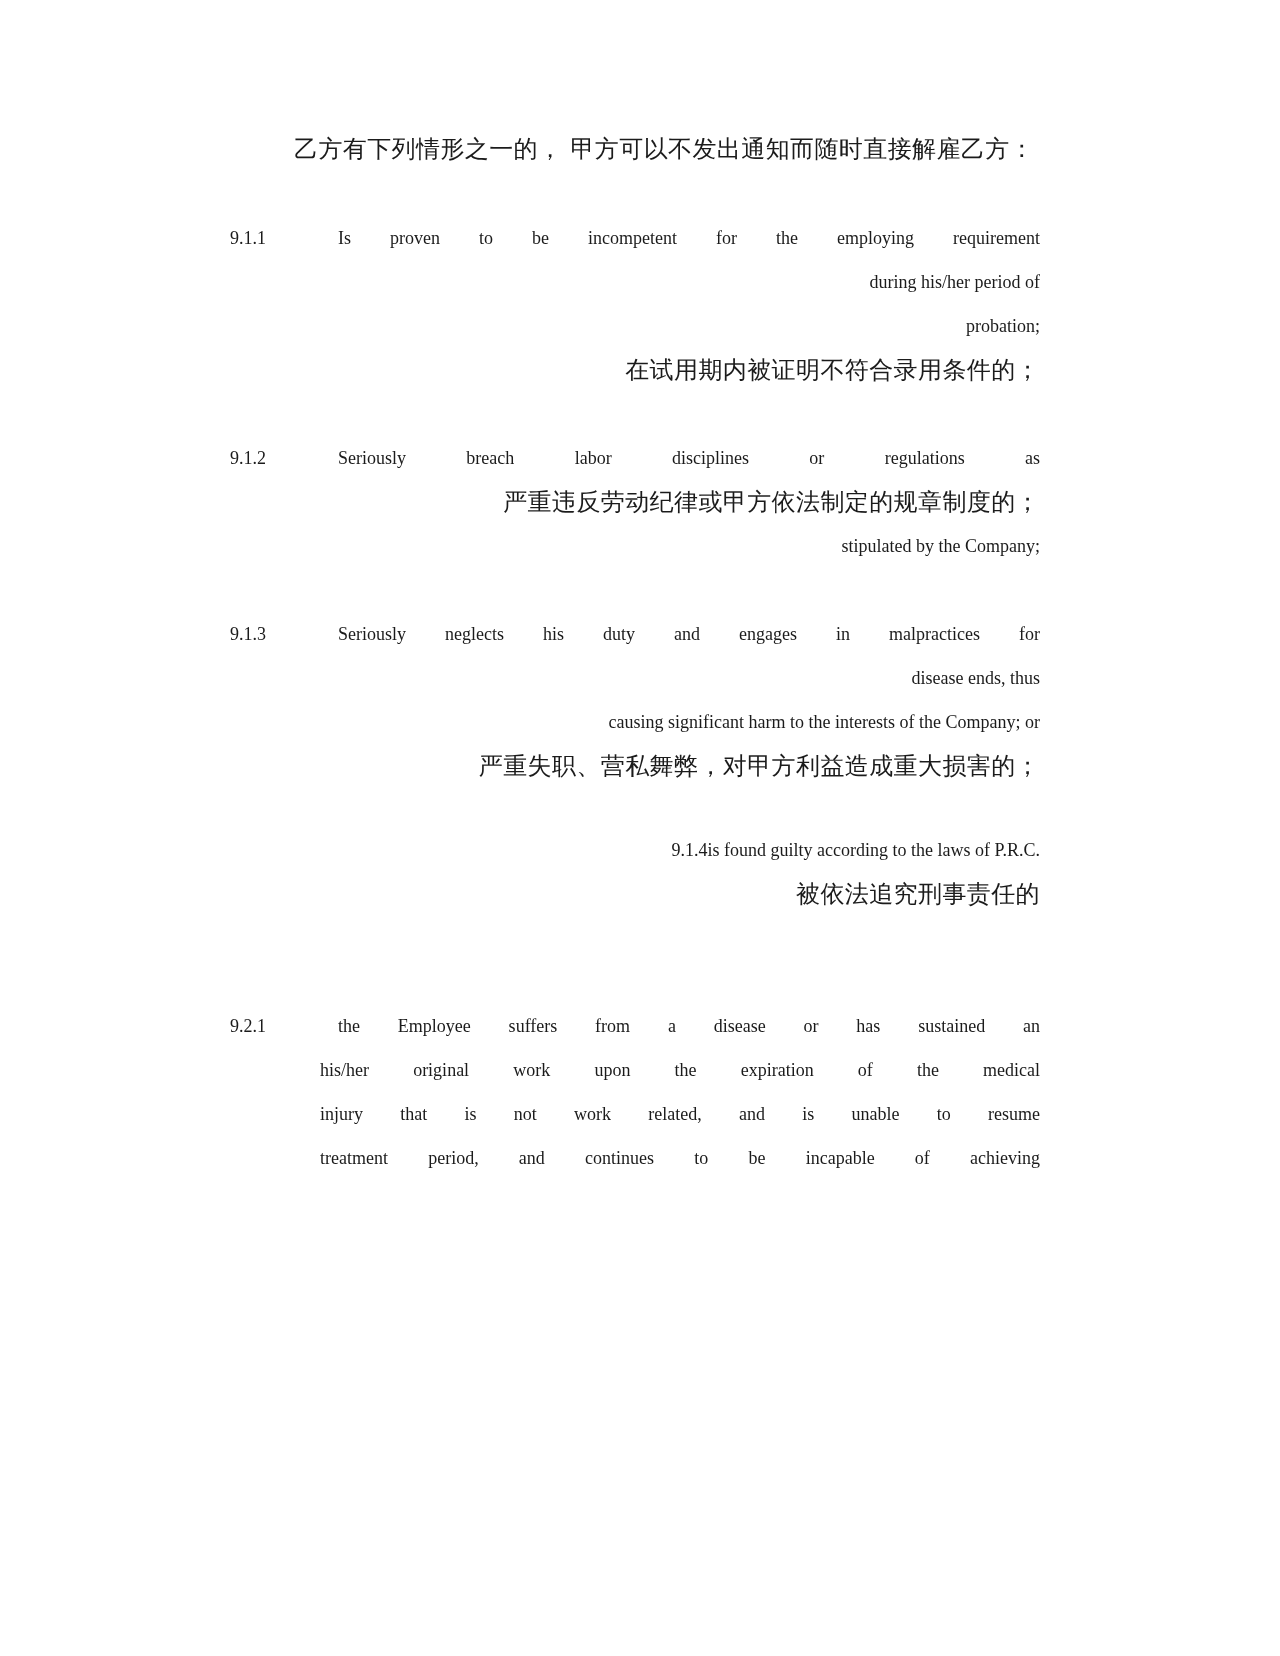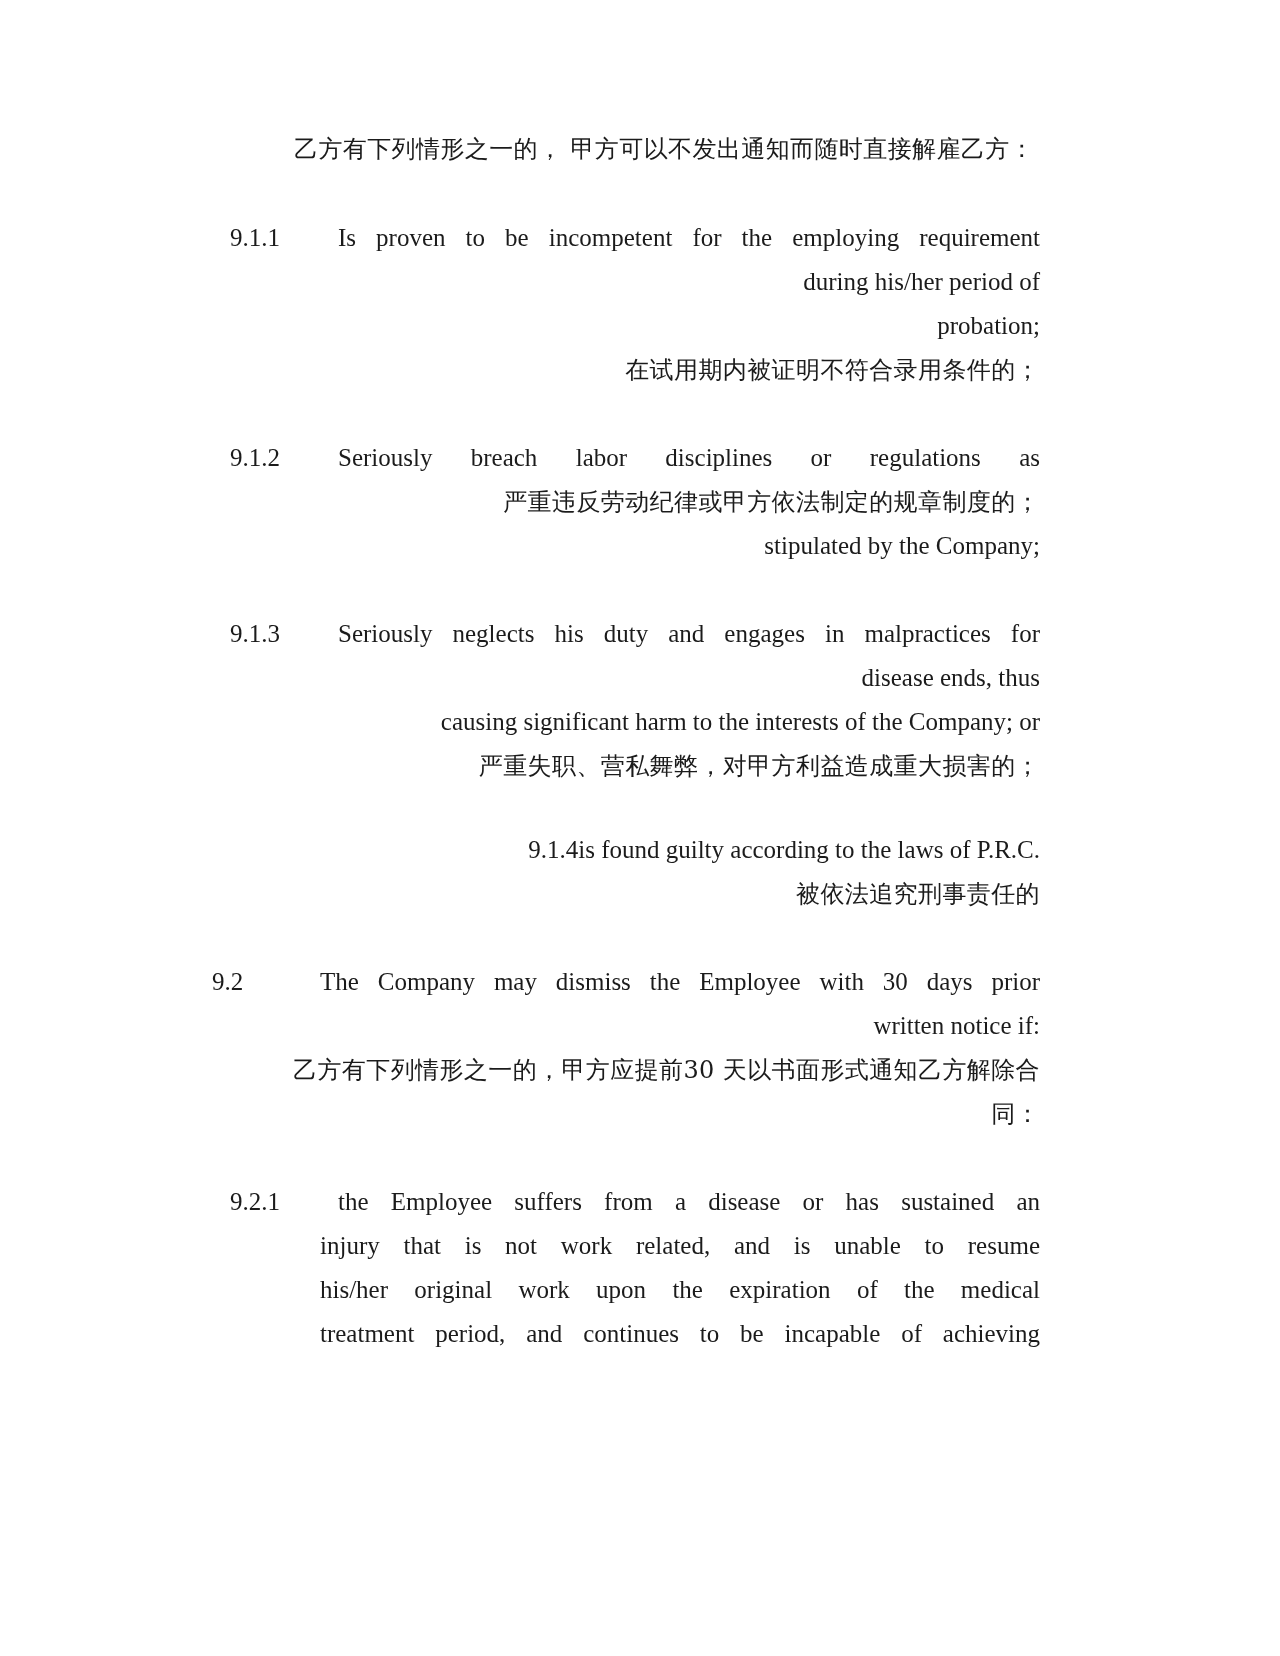--- a/index.html
+++ b/index.html
@@ -26,21 +26,21 @@
   }
   .content {
     position: absolute;
     left: 172px;
     top: 126px;
     width: 868px;
   }
 
   
   .para {
-    font-size: 25px;
+    font-size: 18px;
     line-height: 44px;
     color: #1b1b1b;
     margin: 0;
   }
   .just {
     text-align: justify;
     text-align-last: left;
   }
   .left { text-align: right; }
 
@@ -124,30 +124,24 @@
 
     <div class="gap-md"></div>
 
     <div class="clause">
       <p class="para left clause-first-indent"><span class="num">9.1.4</span><span>is found guilty according to the laws of P.R.C.</span></p>
       <p class="para left indent-block cn">被依法追究刑事责任的</p>
     </div>
 
     <div class="gap-lg"></div>
 
-    <div class="clause">
-      <p class="para just clause-first-indent-sm" style="text-align-last: justify;"><span class="num">9.2</span><span>The Company may dismiss the Employee with 30 days prior</span></p>
-      <p class="para left">written notice if:</p>
-      <p class="para left indent-92 cn">乙方有下列情形之一的，甲方应提前30 天以书面形式通知乙方解除合</p>
-      <p class="para left cn">同：</p>
-    </div>
 
     <div class="gap-lg"></div>
 
     <div class="clause">
       <p class="para just clause-first-indent" style="text-align-last: justify;"><span class="num">9.2.1</span><span>the Employee suffers from a disease or has sustained an</span></p>
+      <p class="para just indent-block-2" style="text-align-last: justify;">his/her original work upon the expiration of the medical</p>
       <p class="para just indent-block-2" style="text-align-last: justify;">injury that is not work related, and is unable to resume</p>
-      <p class="para just indent-block-2" style="text-align-last: justify;">his/her original work upon the expiration of the medical</p>
       <p class="para just indent-block-2" style="text-align-last: justify;">treatment period, and continues to be incapable of achieving</p>
     </div>
 
   </div>
 </div>
 
 </body></html>

